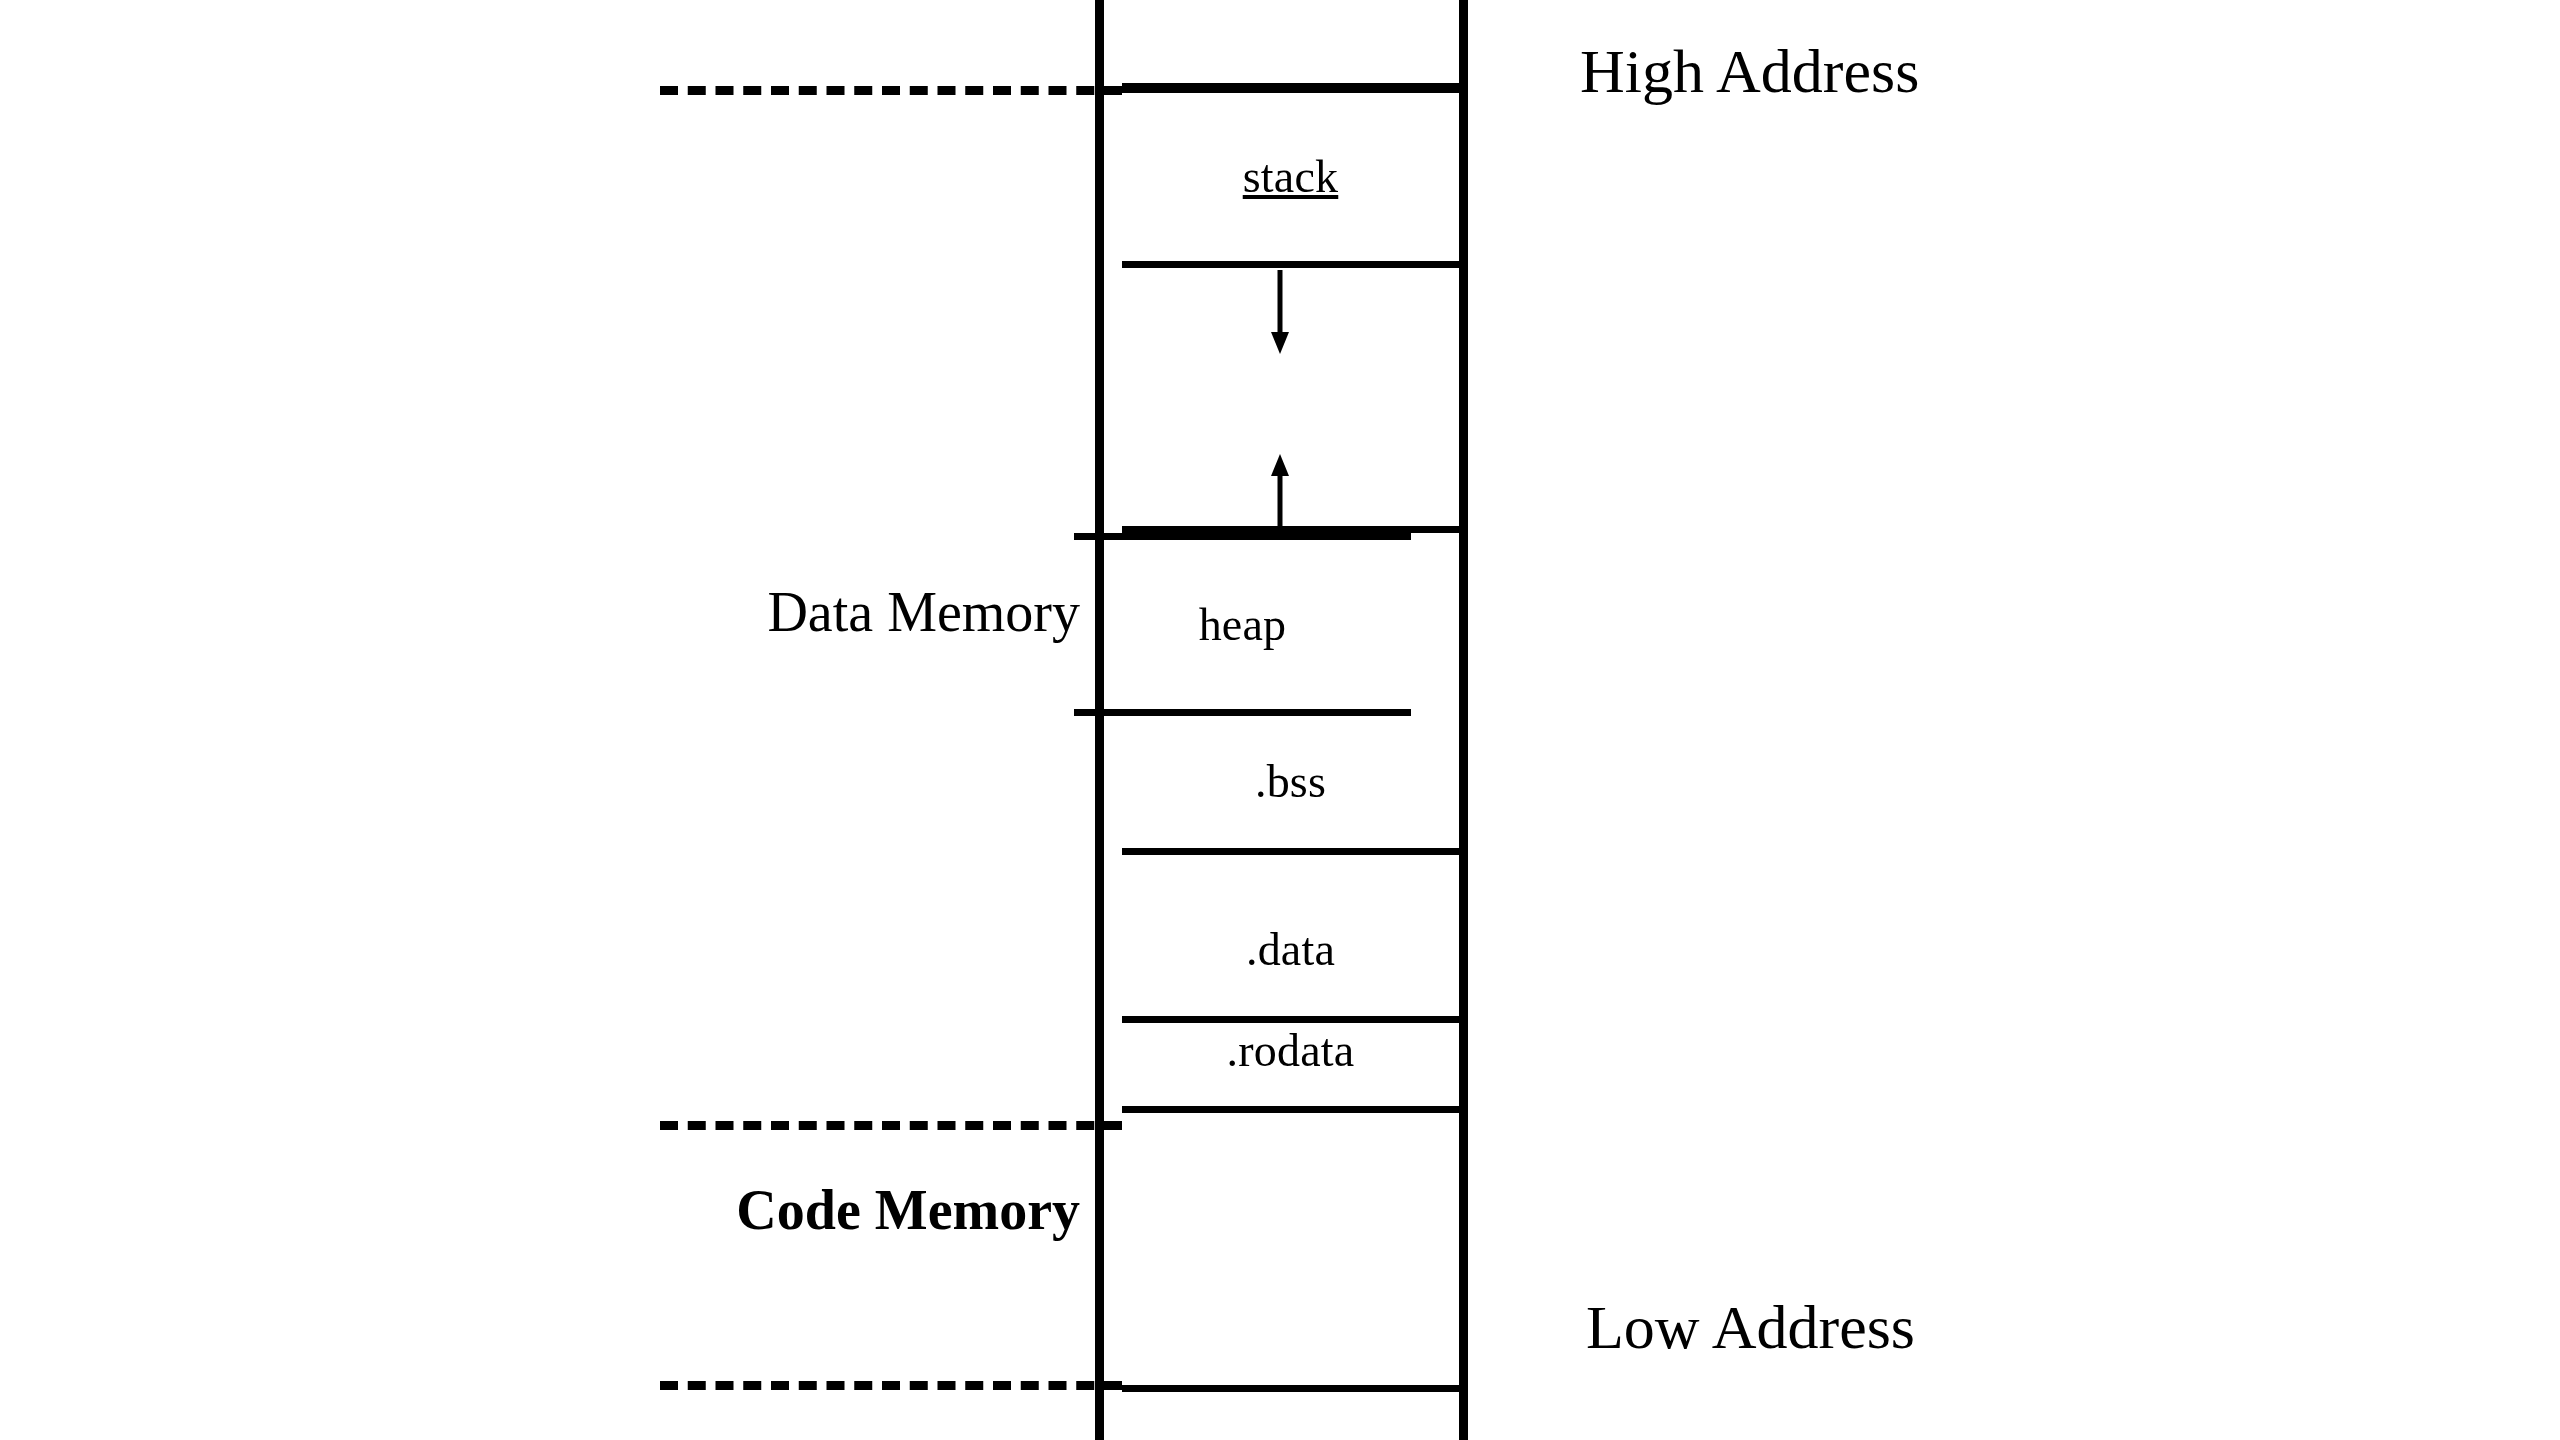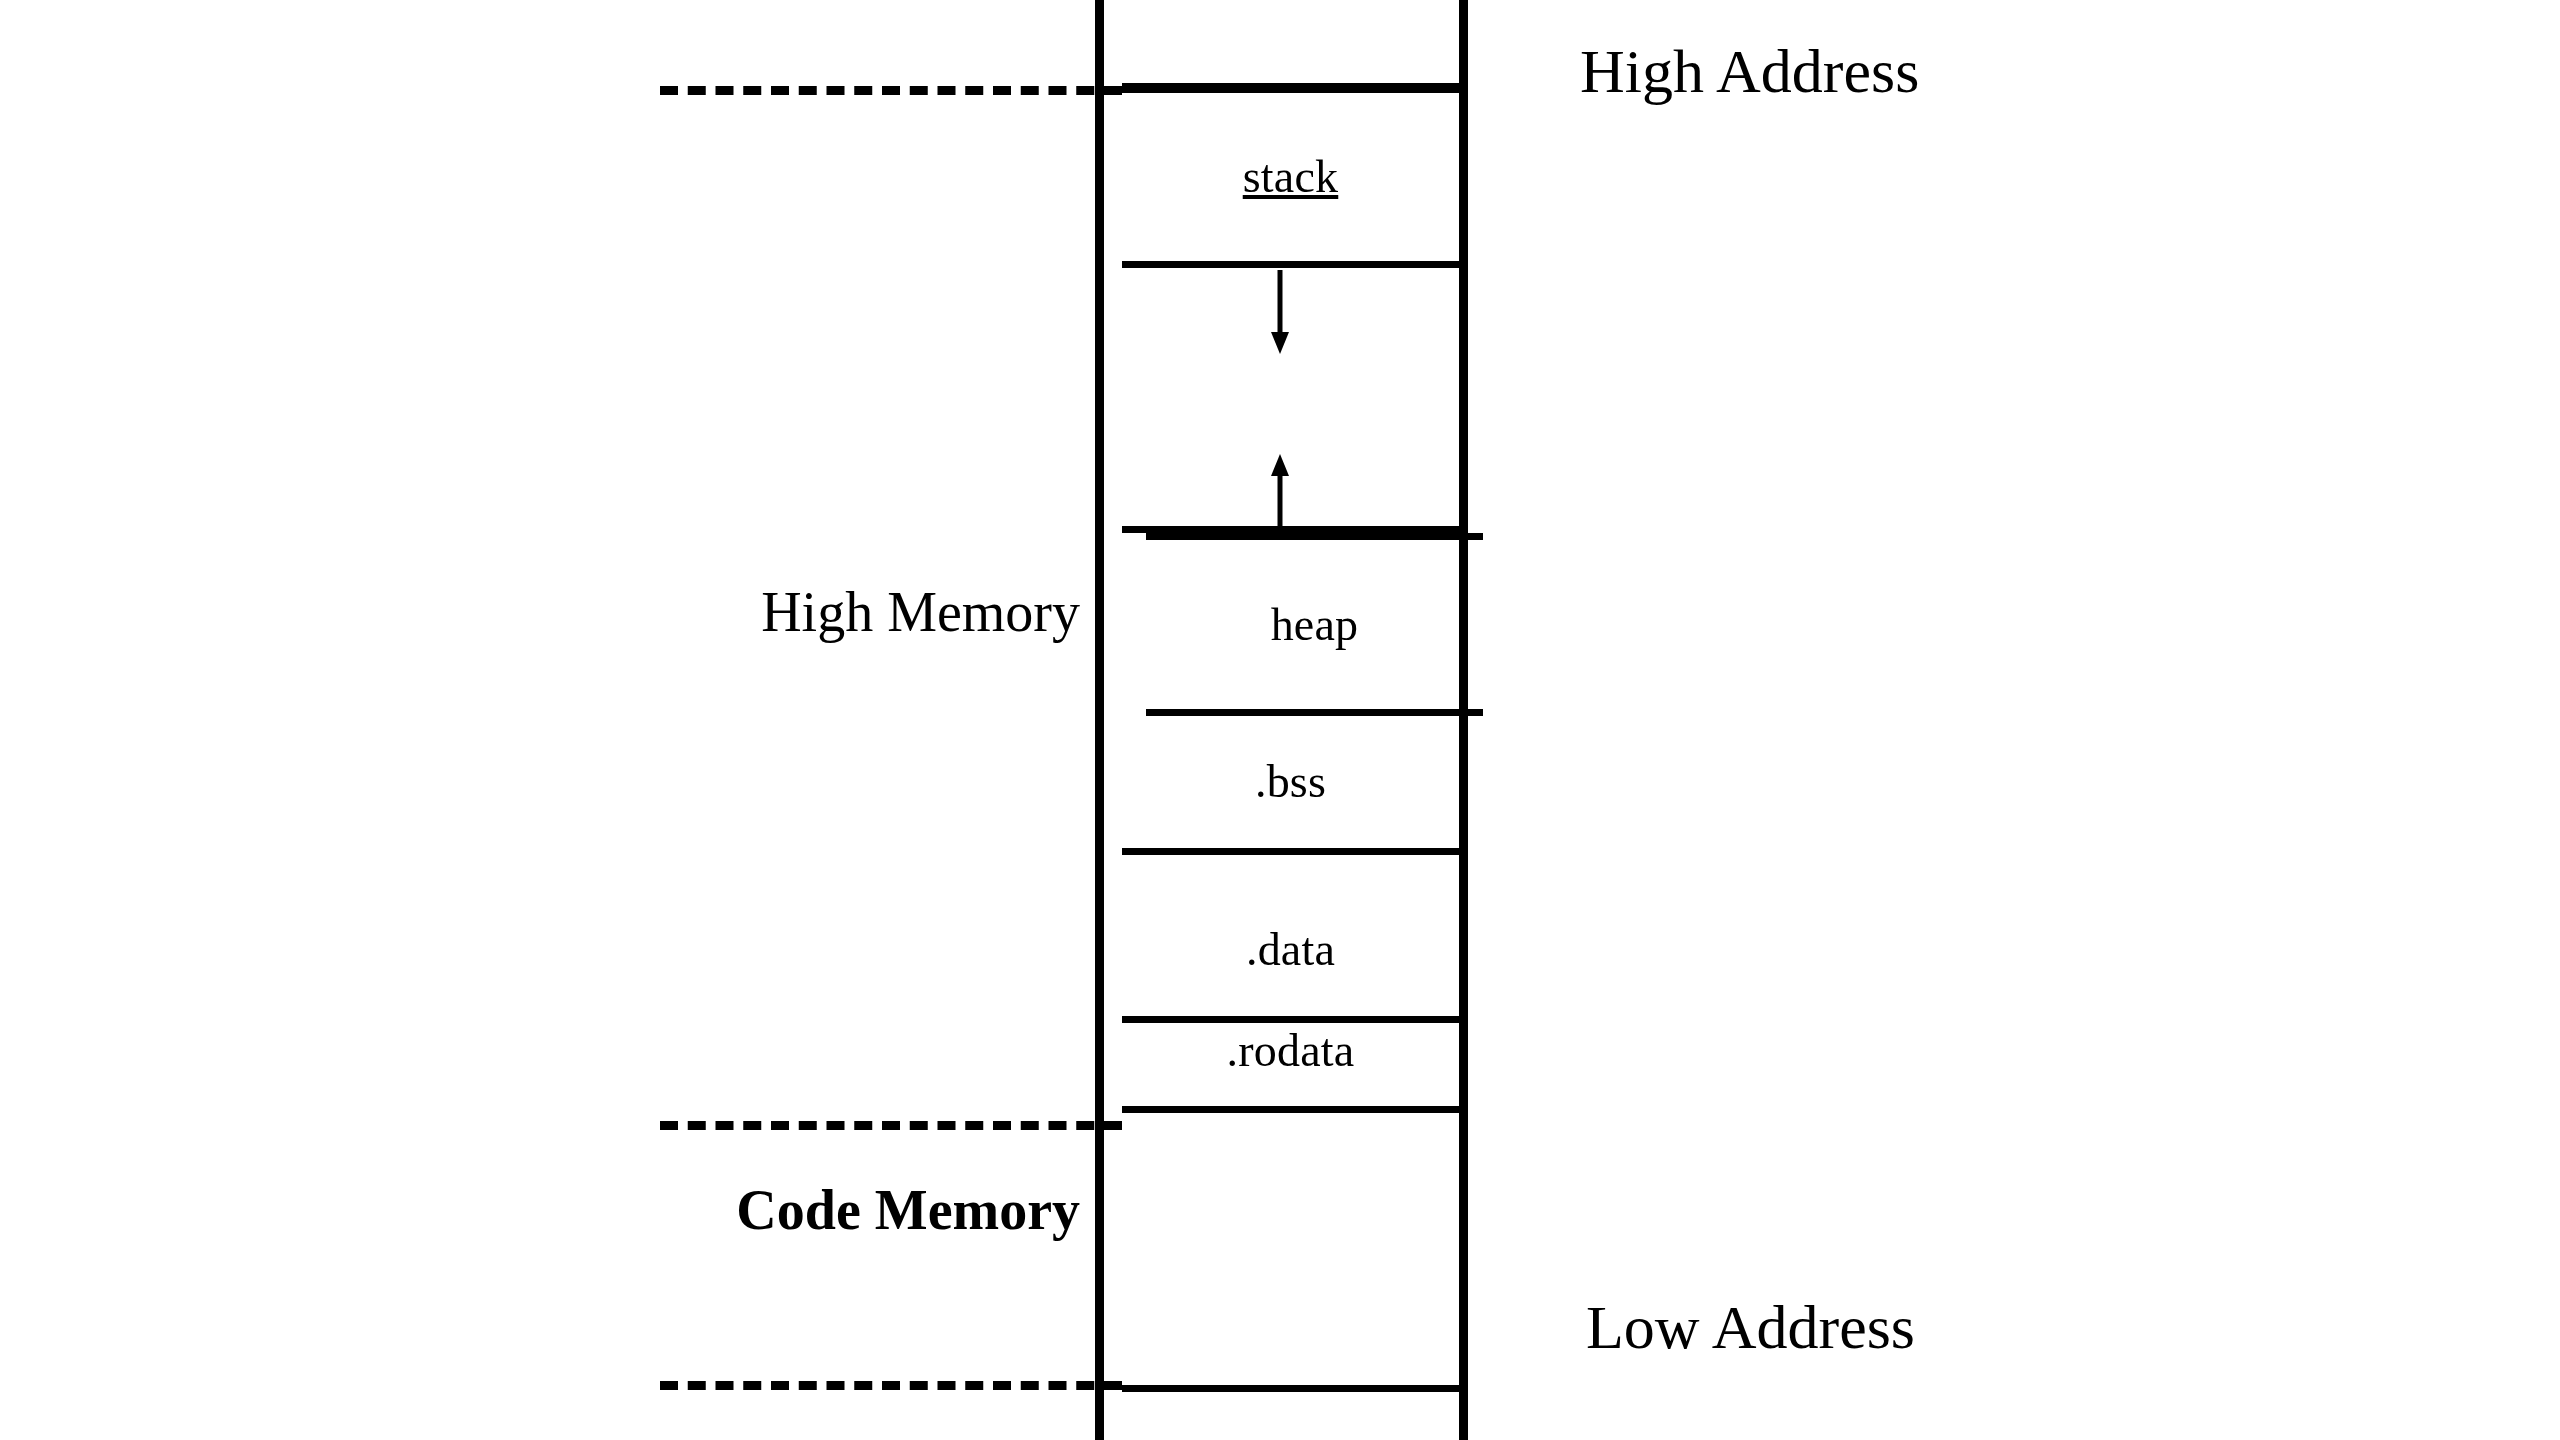--- a/index.html
+++ b/index.html
@@ -97,40 +97,40 @@
     </svg>
   </div>
 
   <div class="arrow" style="left:1256px; top:452px; width:48px; height:86px;">
     <svg width="48" height="86" viewBox="0 0 48 86" aria-hidden="true">
       <line x1="24" y1="16" x2="24" y2="86" stroke="#000000" stroke-width="5"></line>
       <polygon points="24,2 15,24 33,24" fill="#000000"></polygon>
     </svg>
   </div>
 
-  <div class="seg" style="left:1146px; top:533px; width:337px; height:183px;text-align:right;">
+  <div class="seg" style="left:1074px; top:533px; width:337px; height:183px;text-align:right;">
     <span class="seg-label">heap</span>
   </div>
 
   <div class="seg" style="left:1122px; top:716px; width:337px; height:139px; border-top:none;">
     <span class="seg-label">.bss</span>
   </div>
 
   <div class="seg" style="left:1122px; top:855px; width:337px; height:140px; border-top:none;margin-top:28px;">
     <span class="seg-label">.data</span>
   </div>
 
   <div class="seg" style="left:1122px; top:995px; width:337px; height:118px; border-top:none;">
     <span class="seg-label">.rodata</span>
   </div>
 
 
   <div class="seg" style="left:1122px; top:1385px; width:337px; height:65px; border-bottom:none;"></div>
 
-  <div class="side-label left" style="left:560px; top:584px; width:520px;">High Memory</div>
+  <div class="side-label left" style="left:560px; top:584px; width:520px;">Data Memory</div>
 
   <div class="side-label left" style="left:560px; top:1182px; width:520px;font-weight:bold;">Code Memory</div>
 
   <div class="addr-label" style="left:1580px; top:40px;font-family:Liberation Serif, serif;">High Address</div>
 
   <div class="addr-label" style="left:1586px; top:1296px;">Low Address</div>
 
 </div>
 
 </body></html>

